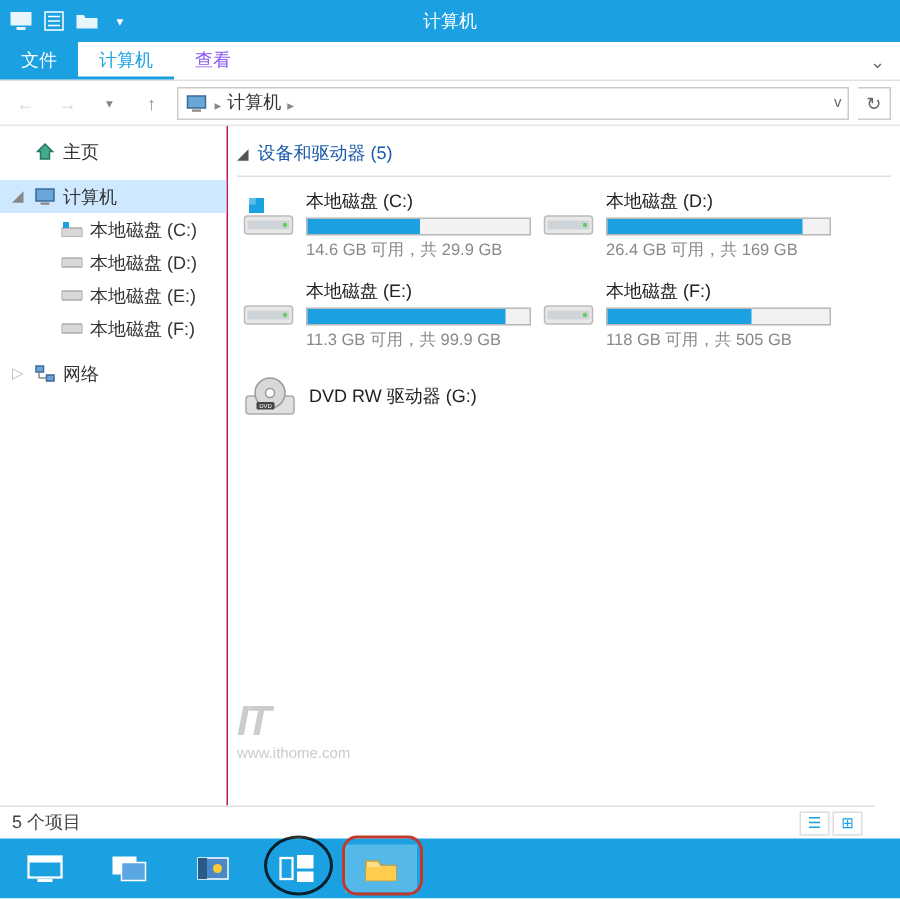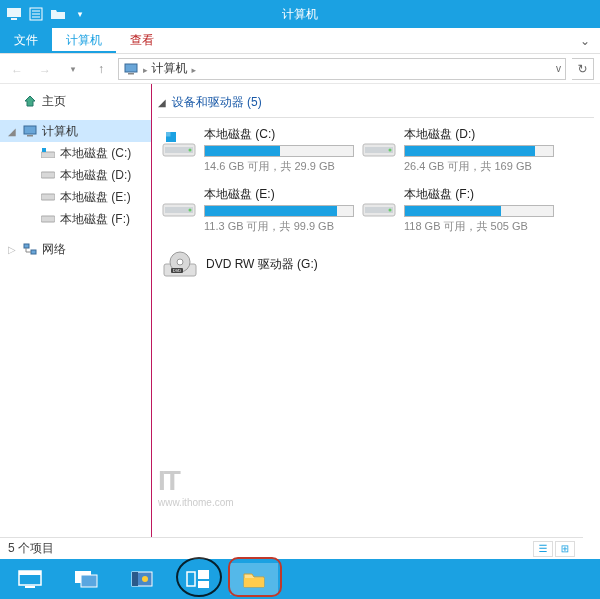--- a/index.html
+++ b/index.html
@@ -4,21 +4,21 @@
 <style>
 * { margin: 0; padding: 0; box-sizing: border-box; font-family: "Microsoft YaHei", "Segoe UI", sans-serif; }
 body { width: 600px; height: 599px; background: #fff; overflow: hidden; position: relative; font-size: 12px; }
 
 .titlebar { height: 28px; background: #1ba1e2; display: flex; align-items: center; color: #fff; position: relative; }
 .titlebar .qat { display: flex; gap: 2px; padding-left: 4px; }
 .titlebar .qat-icon { width: 20px; height: 20px; display: flex; align-items: center; justify-content: center; }
 .titlebar .title { position: absolute; left: 50%; transform: translateX(-50%); font-size: 12px; }
 
 .ribbon-tabs { height: 26px; display: flex; align-items: stretch; border-bottom: 1px solid #e0e0e0; }
-.ribbon-tab { padding: 0 14px; display: flex; align-items: center; font-size: 12px; color: #b91c1c; cursor: default; }
+.ribbon-tab { padding: 0 14px; display: flex; align-items: center; font-size: 12px; color: #8b5cf6; cursor: default; }
 .ribbon-tab.file { background: #1ba1e2; color: #fff; }
 .ribbon-tab.active-underline { box-shadow: inset 0 -2px 0 #1ba1e2; color: #1ba1e2; }
 .ribbon-caret { margin-left: auto; padding: 0 10px; display: flex; align-items: center; color: #666; }
 
 .addressbar-row { height: 30px; display: flex; align-items: center; border-bottom: 1px solid #e8e8e8; padding: 0 6px; gap: 6px; }
 .nav-arrow { width: 22px; height: 22px; display: flex; align-items: center; justify-content: center; color: #888; }
 .nav-arrow.disabled { opacity: .4; }
 .addressbar { flex: 1; height: 22px; border: 1px solid #ccc; display: flex; align-items: center; padding: 0 4px; gap: 4px; }
 .addr-icon { width: 16px; height: 16px; display: flex; align-items: center; justify-content: center; }
 .addr-text { font-size: 12px; color: #333; }
@@ -45,21 +45,21 @@
 .drive-info { flex: 1; display: flex; flex-direction: column; justify-content: center; gap: 2px; }
 .drive-name { font-size: 12px; color: #222; }
 .drive-bar { width: 150px; height: 12px; border: 1px solid #b8b8b8; background: #f2f2f2; position: relative; }
 .drive-bar-fill { height: 100%; background: #1ba1e2; }
 .drive-sub { font-size: 11px; color: #888; }
 
 .hdd-svg { width: 34px; height: 28px; }
 .dvd-svg { width: 34px; height: 28px; }
 
 .watermark { position: absolute; left: 6px; bottom: 30px; color: #ccc; font-family: Arial, sans-serif; }
-.watermark .wm1 { font-size: 28px; font-weight: bold; letter-spacing: -2px; }
+.watermark .wm1 { font-size: 28px; font-weight: bold; font-style: italic; letter-spacing: -2px; }
 .watermark .wm2 { font-size: 10px; }
 
 .statusbar { height: 22px; border-top: 1px solid #e0e0e0; display: flex; align-items: center; padding: 0 8px; font-size: 12px; color: #444; position: absolute; left:0; right:17px; bottom: 40px; background:#fff;}
 .status-icons { margin-left: auto; display: flex; gap: 2px; }
 .status-icons .sicon { width: 20px; height: 16px; border: 1px solid #ddd; display: flex; align-items: center; justify-content: center; color: #1ba1e2; font-size: 10px; }
 
 .taskbar { position: absolute; left:0; right:0; bottom:0; height: 40px; background: #1ba1e2; display: flex; align-items: center; padding: 0 6px; gap: 8px; }
 .tb-item { width: 48px; height: 32px; display: flex; align-items: center; justify-content: center; position: relative; }
 .tb-item.active { background: rgba(255,255,255,.25); }
 .tb-svg { width: 26px; height: 22px; }

